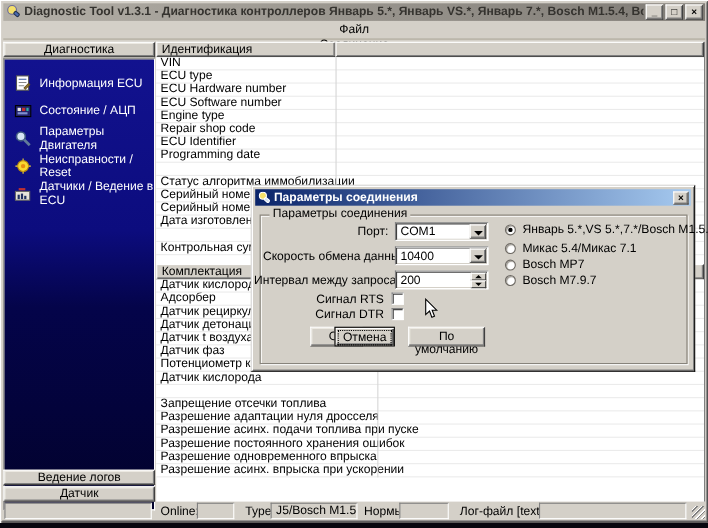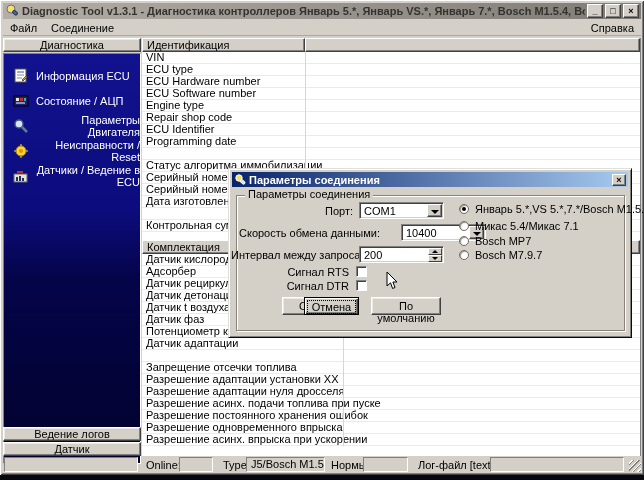--- a/index.html
+++ b/index.html
@@ -14,34 +14,34 @@
   .titlebar { position:absolute; left:3px; top:3px; right:3px; height:16px;
     background:linear-gradient(to right,#b3afa7,#7f7b75); display:flex; align-items:center; padding:0 2px; }
   .app-icon { width:14px; height:14px; margin-right:3px; flex:0 0 auto; }
   .title-text { flex:1; font-weight:bold; font-size:11px; color:#35332f; white-space:nowrap; overflow:hidden; }
   .tb-btns { display:flex; gap:2px; margin-left:2px; }
   .tbtn { width:16px; height:14px; background:#d4d0c8; border:1px solid; border-color:#fff #404040 #404040 #fff;
     box-shadow:inset -1px -1px 0 #808080; font-size:9px; font-weight:bold; text-align:center; line-height:12px; color:#000; }
 
   
   .menubar { position:absolute; left:3px; top:20px; right:3px; height:16px; display:flex; align-items:center;
-    border-bottom:1px solid #aca899; background:#d4d0c8; }
+    border-bottom:1px solid #aca899; background:#d4d0c8;flex-direction:column; }
   .menu-item { padding:1px 7px; }
   .menu-spacer { flex:1; }
 
   .raisedbar { background:#d4d0c8; border:1px solid; border-color:#fff #404040 #404040 #fff;
     box-shadow:inset -1px -1px 0 #808080, inset 1px 1px 0 #ece9e2; }
 
   
   .leftpanel { position:absolute; left:3px; top:38px; width:138px; height:418px; }
   .panel-header { height:14px; line-height:12px; text-align:center; margin-bottom:1px; }
   .nav { position:absolute; left:0; top:15px; width:138px; height:411px;
     background:linear-gradient(180deg,#12128f 0%,#0c0c7e 38%,#04044a 55%,#02022c 100%);
     border:1px solid; border-color:#808080 #fff #fff #808080; }
-  .nav-item { display:flex; align-items:center; gap:7px; height:25px; padding-left:9px; color:#fff; cursor:default;text-align:right; }
+  .nav-item { display:flex; align-items:center; gap:7px; height:25px; padding-left:9px; color:#fff; cursor:default; }
   .nav-item:first-child { margin-top:9px; }
   .nicon { width:16px; height:16px; flex:0 0 auto; }
   .leftpanel .bottom1 { position:absolute; left:0; top:389px; width:138px; }
   .leftpanel .bottom2 { position:absolute; left:0; top:404px; width:138px; }
 
   
   .mainarea { position:absolute; left:142px; top:38px; width:499px; height:418px; background:#fff;
     border-right:1px solid #808080; }
   .thead { display:flex; height:14px; }
   .hcell { border:1px solid; border-color:#fff #404040 #404040 #fff; box-shadow:inset -1px -1px 0 #808080;
@@ -82,21 +82,21 @@
   .lab-rts  { left:10px; width:110px; top:97px; }
   .lab-dtr  { left:10px; width:110px; top:111px; }
 
   .combo { position:absolute; width:85px; height:17px; background:#fff;
     border:1px solid; border-color:#808080 #fff #fff #808080; box-shadow:inset 1px 1px 0 #404040, inset -1px -1px 0 #d4d0c8; }
   .combo-text { position:absolute; left:4px; top:2px; line-height:12px; }
   .combo-btn { position:absolute; right:1px; top:1px; bottom:1px; width:15px; background:#d4d0c8;
     border:1px solid; border-color:#fff #404040 #404040 #fff; box-shadow:inset -1px -1px 0 #808080; }
   .arrow-down { position:absolute; left:3px; top:5px; width:0; height:0;
     border-left:4px solid transparent; border-right:4px solid transparent; border-top:4px solid #000; }
-  .cb-port { left:130px; top:33px; } .cb-baud { left:130px; top:55px;margin-left:42px; }
+  .cb-port { left:130px; top:33px; } .cb-baud { left:130px; top:55px; }
   .spin { position:absolute; left:130px; top:77px; width:85px; height:17px; background:#fff;
     border:1px solid; border-color:#808080 #fff #fff #808080; box-shadow:inset 1px 1px 0 #404040, inset -1px -1px 0 #d4d0c8; }
   .spin-text { position:absolute; left:4px; top:2px; line-height:12px; }
   .spin-btn { position:absolute; right:1px; width:14px; height:7px; background:#d4d0c8;
     border:1px solid; border-color:#fff #404040 #404040 #fff; }
   .spin-up { top:1px; } .spin-dn { top:8px; }
   .tri-up { position:absolute; left:3px; top:1px; width:0; height:0;
     border-left:3px solid transparent; border-right:3px solid transparent; border-bottom:3px solid #000; }
   .tri-dn { position:absolute; left:3px; top:1px; width:0; height:0;
     border-left:3px solid transparent; border-right:3px solid transparent; border-top:3px solid #000; }
@@ -242,24 +242,23 @@
       </div>
       <div class="tbody equip">
         <div class="vline"></div>
         <div class="trow"><span>Датчик кислорода (</span></div>
         <div class="trow"><span>Адсорбер</span></div>
         <div class="trow"><span>Датчик рециркуляци</span></div>
         <div class="trow"><span>Датчик детонации</span></div>
         <div class="trow"><span>Датчик t воздуха</span></div>
         <div class="trow"><span>Датчик фаз</span></div>
         <div class="trow"><span>Потенциометр корр</span></div>
-        <div class="trow"><span>Датчик адаптации</span></div>
+        <div class="trow"><span>Датчик кислорода</span></div>
         <div class="trow"><span></span></div>
         <div class="trow"><span>Запрещение отсечки топлива</span></div>
-        <div class="trow"><span>Разрешение адаптации установки ХХ</span></div>
         <div class="trow"><span>Разрешение адаптации нуля дросселя</span></div>
         <div class="trow"><span>Разрешение асинх. подачи топлива при пуске</span></div>
         <div class="trow"><span>Разрешение постоянного хранения ошибок</span></div>
         <div class="trow"><span>Разрешение одновременного впрыска</span></div>
         <div class="trow"><span>Разрешение асинх. впрыска при ускорении</span></div>
       </div>
     </div>
 
     <div class="statusbar">
       <div class="sunkpanel" style="left:1px; width:134px;"></div>

